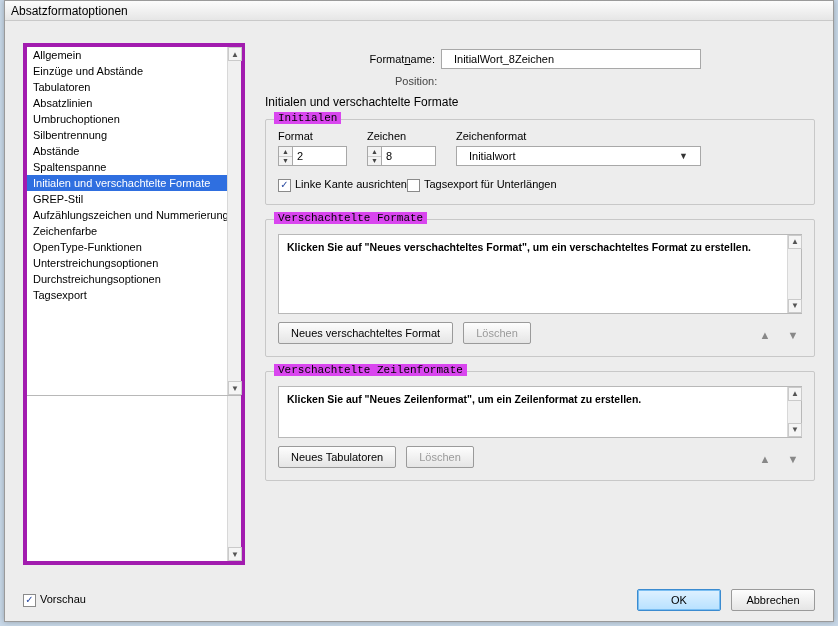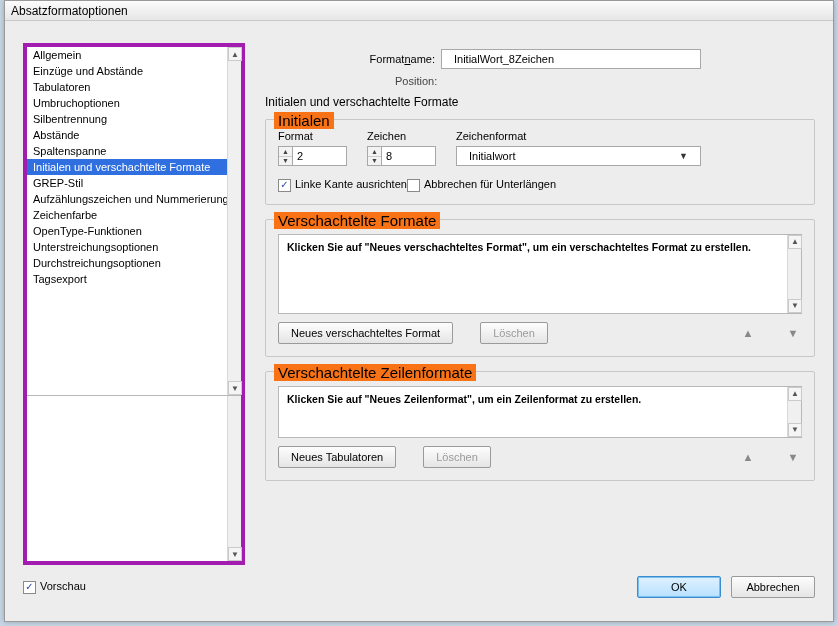--- a/index.html
+++ b/index.html
@@ -24,21 +24,21 @@
 
   .right-pane { position:absolute; left:260px; top:22px; right:18px; bottom:16px; }
 
   .row-formatname { display:flex; align-items:center; gap:6px; margin-top:6px; }
   .row-formatname label { width:170px; text-align:right; }
   .text-input { height:20px; border:1px solid #a8a8a8; background:#fff; padding:0 12px; font-size:11px; font-family:inherit; }
   .row-position { line-height:16px; text-align:left; padding-left:130px; font-size:11px; color:#444; margin-top:4px; }
   .section-title { font-size:12px; margin-top:6px; margin-bottom:10px; }
 
   .groupbox { border:1px solid #c8c8c8; border-radius:2px; padding:10px 12px 12px 12px; margin-top:6px; position:relative; }
-  .groupbox > .legend { position:absolute; top:-8px; left:8px; background:#f97316; padding:0 4px; font-size:15px; }
+  .groupbox > .legend { position:absolute; top:-8px; left:8px; background:#d946ef; padding:0 4px; font-size:11px;font-family:Liberation Mono, monospace; }
 
   .initialen-row1 { display:flex; gap:20px; }
   .initialen-col .lbl { font-size:11px; margin-bottom:4px; display:block; }
   .spinner { display:flex; height:20px; }
   .spinner .btns { display:flex; flex-direction:column; width:14px; border:1px solid #a8a8a8; border-right:none; }
   .spinner .btns div { flex:1; background:#f3f3f3; font-size:7px; display:flex; align-items:center; justify-content:center; color:#444; border-bottom:1px solid #ccc; }
   .spinner .btns div:last-child { border-bottom:none; }
   .spinner input { width:55px; height:20px; border:1px solid #a8a8a8; padding:0 4px; font-size:11px; font-family:inherit; }
   .combo { display:flex; height:20px; width:245px; border:1px solid #a8a8a8; background:#fff; align-items:center; justify-content:space-between; padding:0 12px; font-size:11px; }
   .combo .caret { font-size:9px; color:#333; }
@@ -46,44 +46,45 @@
   .checkrow { display:flex; margin-top:12px; align-items:center; }
   .chk { width:13px; height:13px; border:1px solid #8a8a8a; background:#fff; display:inline-flex; align-items:center; justify-content:center; margin-right:4px; vertical-align:middle; }
   .chk.checked::after { content:"✓"; font-size:10px; color:#2a4aa0; line-height:1; }
 
   .listbox { border:1px solid #b8b8b8; background:#fff; height:80px; position:relative; margin-top:4px; }
   .listbox .hint { padding:6px 8px; font-size:10.5px; font-weight:bold; }
   .listbox .vscroll { position:absolute; right:0; top:0; bottom:0; width:14px; background:#f0f0f0; border-left:1px solid #d8d8d8; }
   .listbox .vscroll .a { width:14px; height:14px; background:#f5f5f5; border:1px solid #cacaca; font-size:8px; color:#555; display:flex; align-items:center; justify-content:center; position:absolute; }
   .listbox .vscroll .a.up { top:0; } .listbox .vscroll .a.dn { bottom:0; }
 
-  .btnrow { display:flex; align-items:center; gap:27px; margin-top:8px; }
+  .btnrow { display:flex; align-items:flex-end; gap:10px; margin-top:8px; }
   .btn { height:22px; padding:0 12px; background:linear-gradient(#fdfdfd,#e5e5e5); border:1px solid #9a9a9a; border-radius:2px; font-size:11px; font-family:inherit; cursor:default; }
   .btn[disabled] { color:#9a9a9a; }
   .arrow-btn { width:18px; height:18px; display:inline-flex; align-items:center; justify-content:center; color:#888; font-size:11px; }
   .spacer { flex:1; }
 
-  .footer { position:absolute; left:18px; right:18px; bottom:23px; display:flex; align-items:center; }
+  .footer { position:absolute; left:18px; right:18px; bottom:10px; display:flex; align-items:center; }
   .footer .spacer { flex:1; }
   .btn.primary { background:linear-gradient(#dff1ff,#b7e1ff); border:1px solid #3b8bd0; box-shadow:0 0 0 1px #7abef2 inset; min-width:84px; }
   .btn.std { min-width:84px; }
 </style>
 </head>
 <body>
 
 <div class="backdrop">
   <div class="dialog">
     <div class="titlebar">Absatzformatoptionen</div>
     <div class="body">
 
       <div class="sidebar-box">
         <div class="sidebar-list" id="sidebar-list">
             <div class="sidebar-item">Allgemein</div>
             <div class="sidebar-item">Einzüge und Abstände</div>
             <div class="sidebar-item">Tabulatoren</div>
+            <div class="sidebar-item">Absatzlinien</div>
             <div class="sidebar-item">Umbruchoptionen</div>
             <div class="sidebar-item">Silbentrennung</div>
             <div class="sidebar-item">Abstände</div>
             <div class="sidebar-item">Spaltenspanne</div>
             <div class="sidebar-item selected">Initialen und verschachtelte Formate</div>
             <div class="sidebar-item">GREP-Stil</div>
             <div class="sidebar-item">Aufzählungszeichen und Nummerierung</div>
             <div class="sidebar-item">Zeichenfarbe</div>
             <div class="sidebar-item">OpenType-Funktionen</div>
             <div class="sidebar-item">Unterstreichungsoptionen</div>
@@ -139,21 +140,21 @@
                 <span>Initialwort</span>
                 <span class="caret">▼</span>
               </div>
             </div>
           </div>
           <div class="checkrow">
             <label>
               <span class="chk checked"></span><span>Linke Kante ausrichten</span>
             </label>
             <label>
-              <span class="chk"></span><span>Abbrechen für Unterlängen</span>
+              <span class="chk"></span><span>Tagsexport für Unterlängen</span>
             </label>
           </div>
         </div>
 
         <div class="groupbox" style="margin-top:14px">
           <div class="legend">Verschachtelte Formate</div>
           <div class="listbox">
             <div class="hint">Klicken Sie auf "Neues verschachteltes Format", um ein verschachteltes Format zu erstellen.</div>
             <div class="vscroll">
                 <div class="a up">▲</div>

